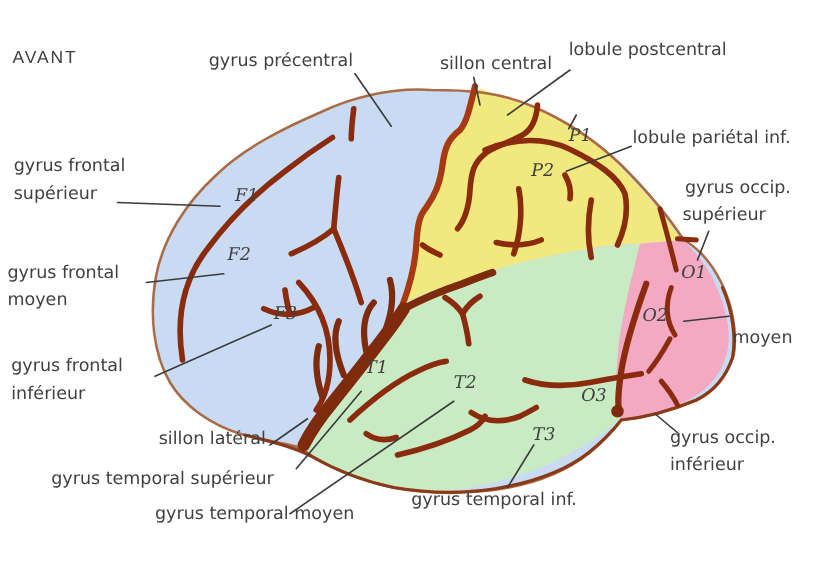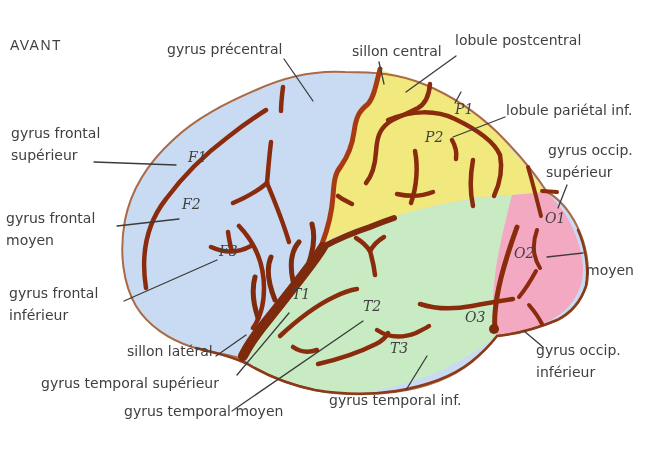--- a/index.html
+++ b/index.html
@@ -125,18 +125,18 @@
   <div class="lbl" style="left:329px;top:393px;">gyrus temporal inf.</div>
   <div class="lbl" style="left:124px;top:404px;">gyrus temporal moyen</div>
 
   <div class="reg" style="left:188px;top:149px;">F1</div>
   <div class="reg" style="left:182px;top:196px;">F2</div>
   <div class="reg" style="left:219px;top:243px;">F3</div>
   <div class="reg" style="left:455px;top:101px;">P1</div>
   <div class="reg" style="left:425px;top:129px;text-align:right;">P2</div>
   <div class="reg" style="left:292px;top:286px;">T1</div>
   <div class="reg" style="left:363px;top:298px;text-align:right;">T2</div>
-  <div class="reg" style="left:390px;top:340px;">T3</div>
+  <div class="reg" style="left:426px;top:340px;">T3</div>
   <div class="reg" style="left:545px;top:210px;">O1</div>
   <div class="reg" style="left:514px;top:245px;">O2</div>
   <div class="reg" style="left:465px;top:309px;">O3</div>
 
 </div>
 
 </body></html>

